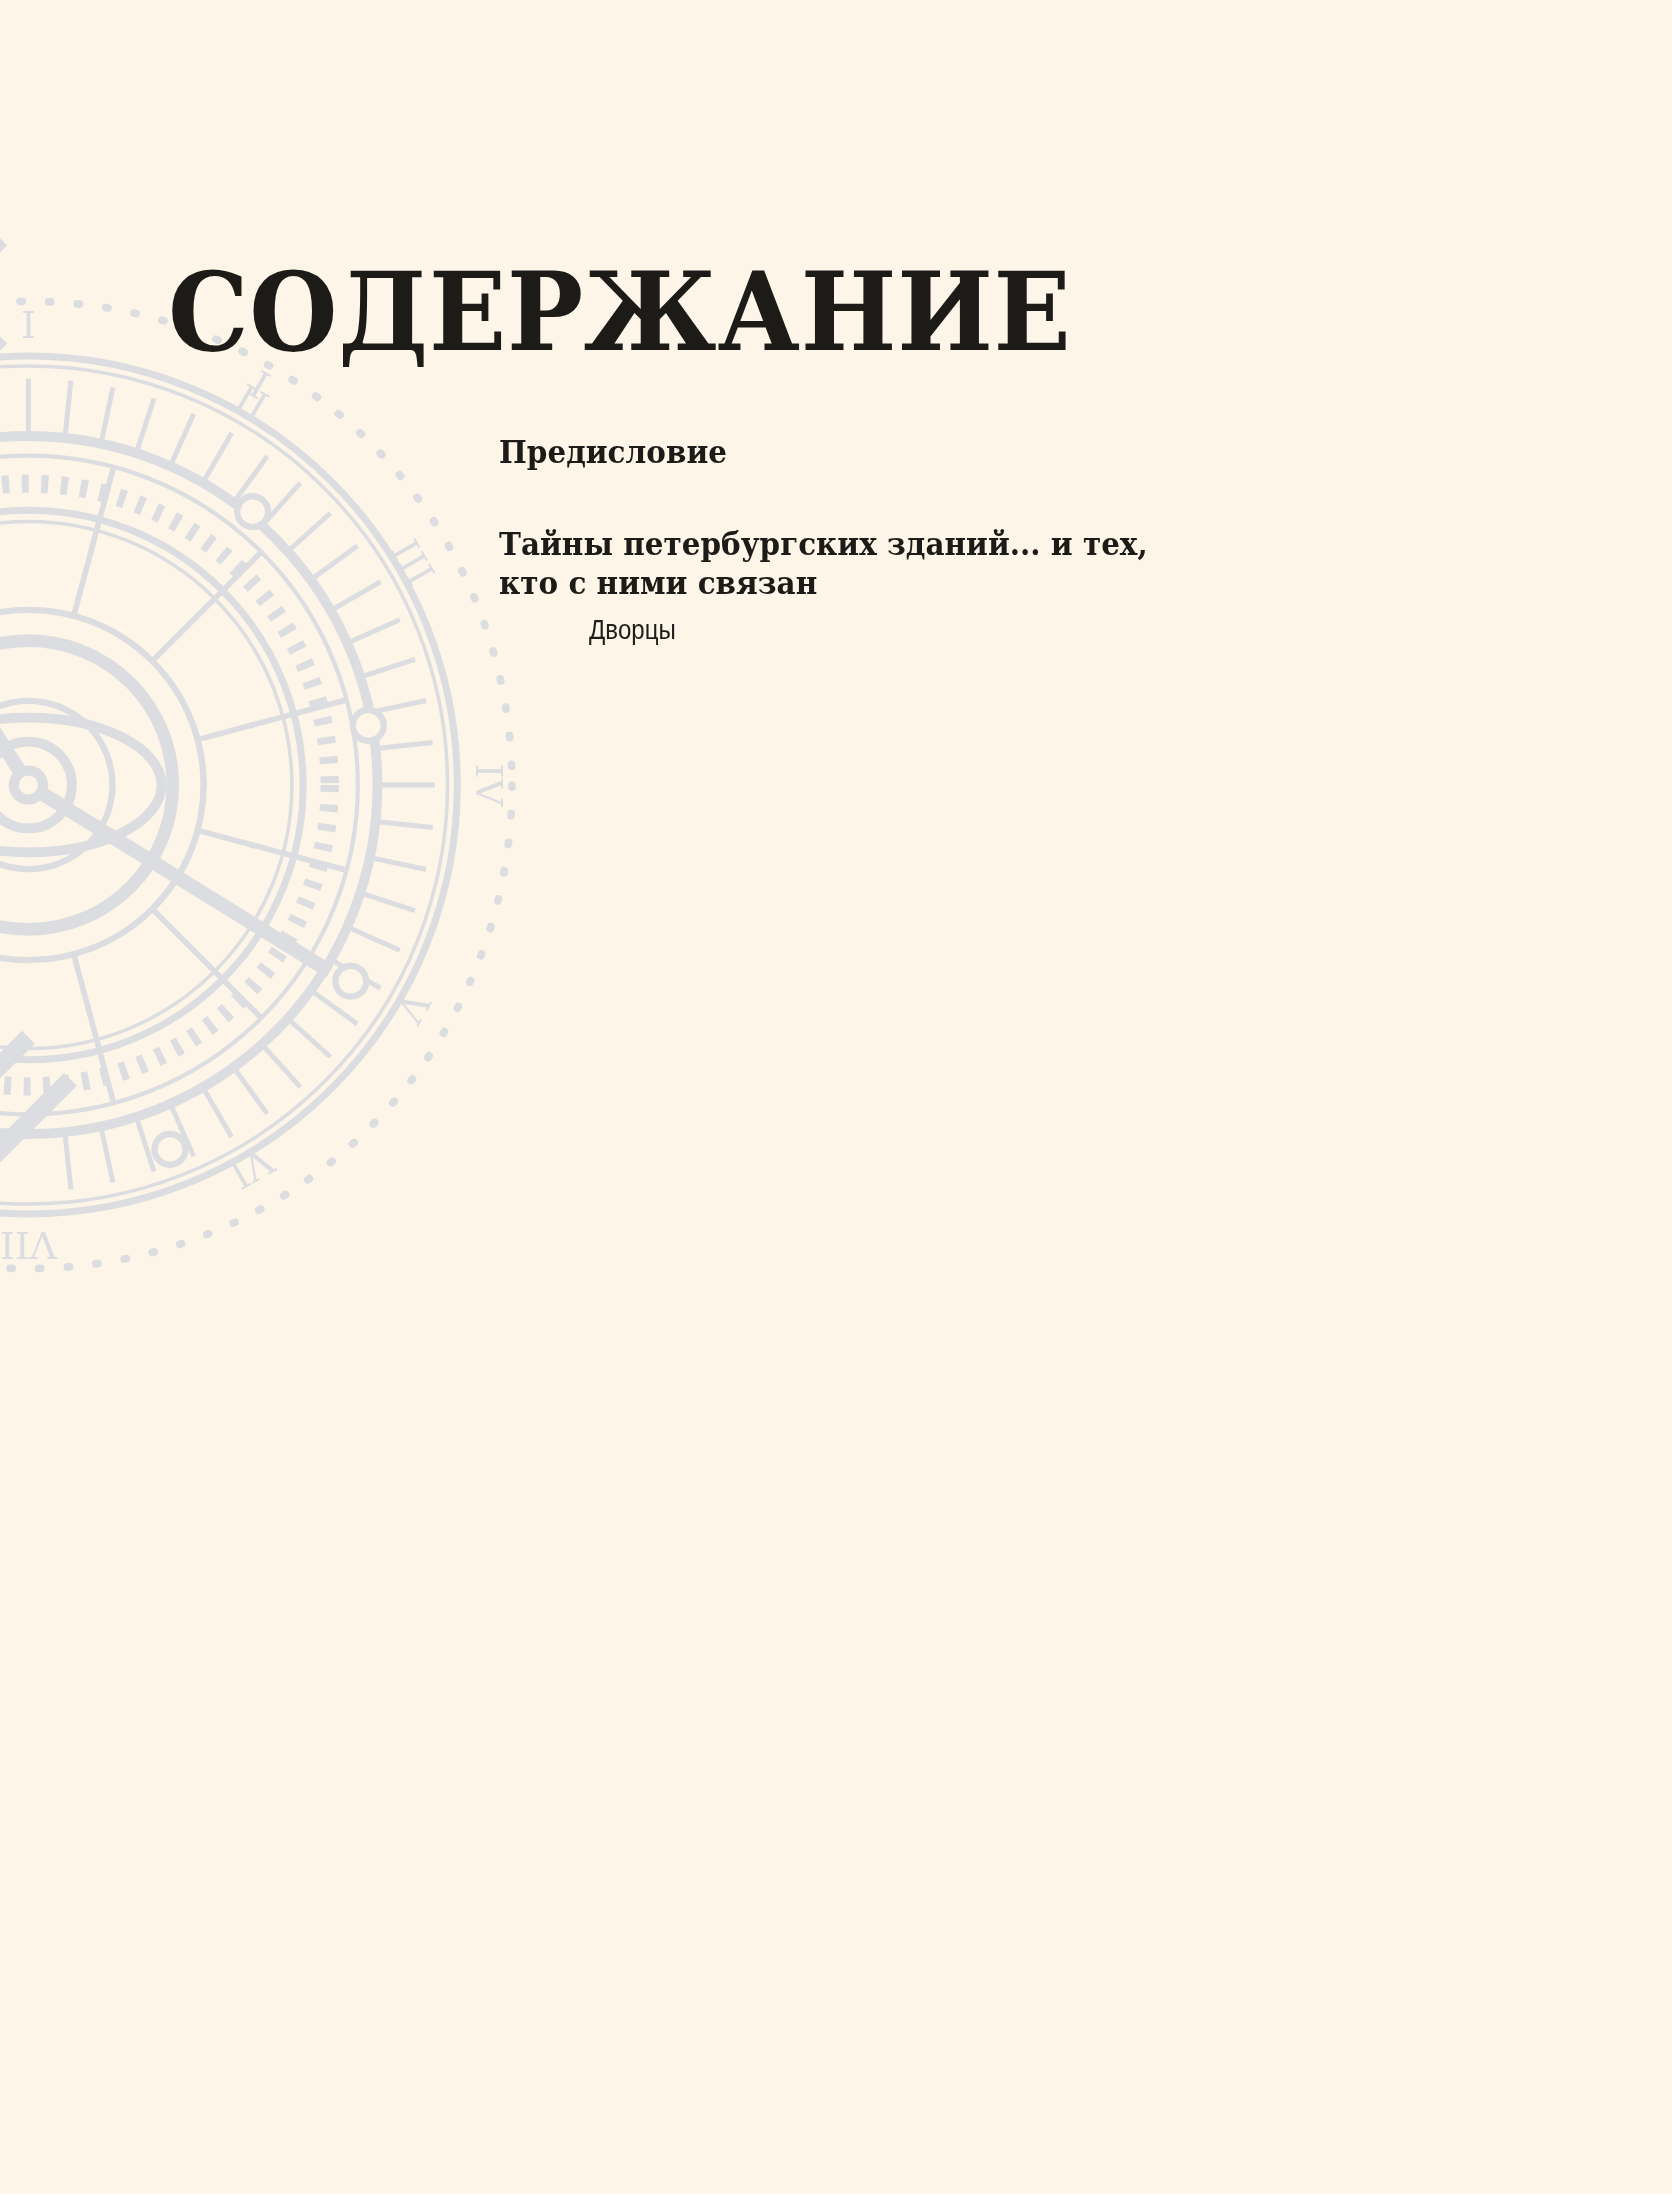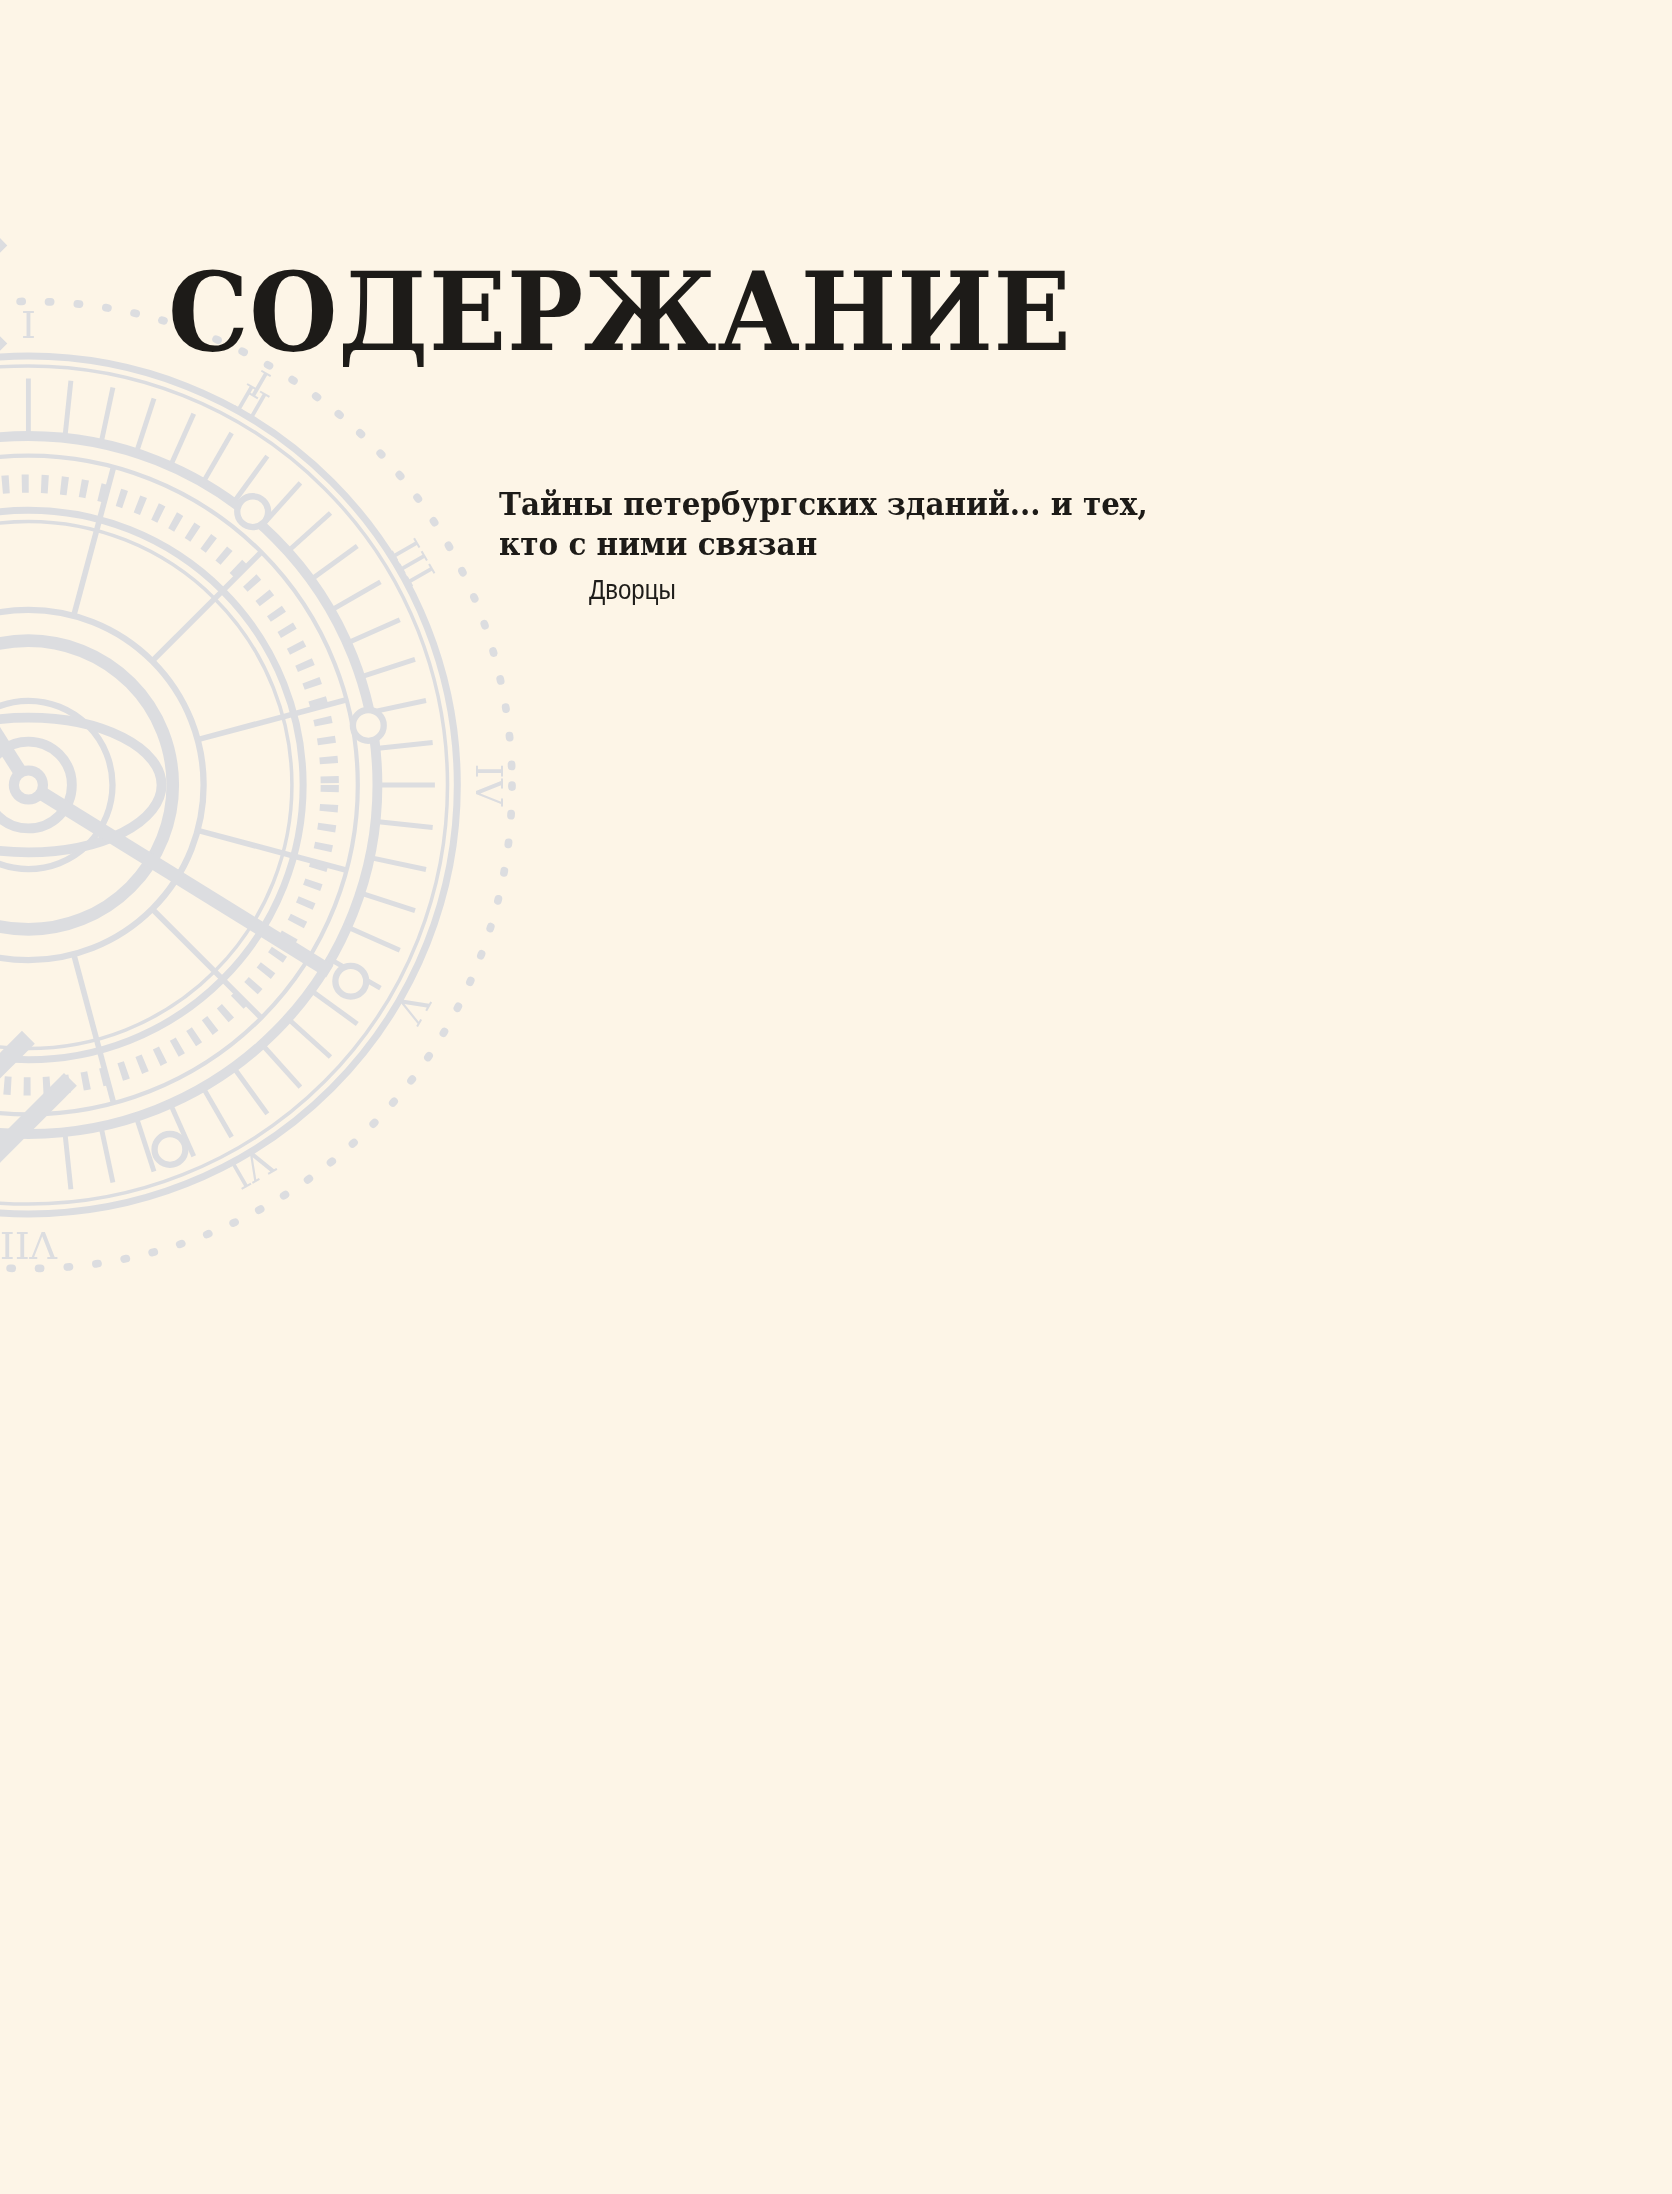--- a/index.html
+++ b/index.html
@@ -349,20 +349,23 @@
     </g>
   </svg>
 </div>
 
 <div class="page">
 
   <div class="toc-title">СОДЕРЖАНИЕ</div>
 
   <div class="toc-body">
 
+    <div class="group">
+      <div class="group-heading">Предисловие</div>
+    </div>
     <div class="gap-lg"></div>
 
     <div class="group">
       <div class="group-heading">Тайны петербургских зданий... и тех,</div>
       <div class="group-heading">кто с ними связан</div>
       <div class="entries">
         <div class="entry">
           <span class="label">Дворцы</span>
           <span class="leader"></span>
           <span class="page">10</span>

